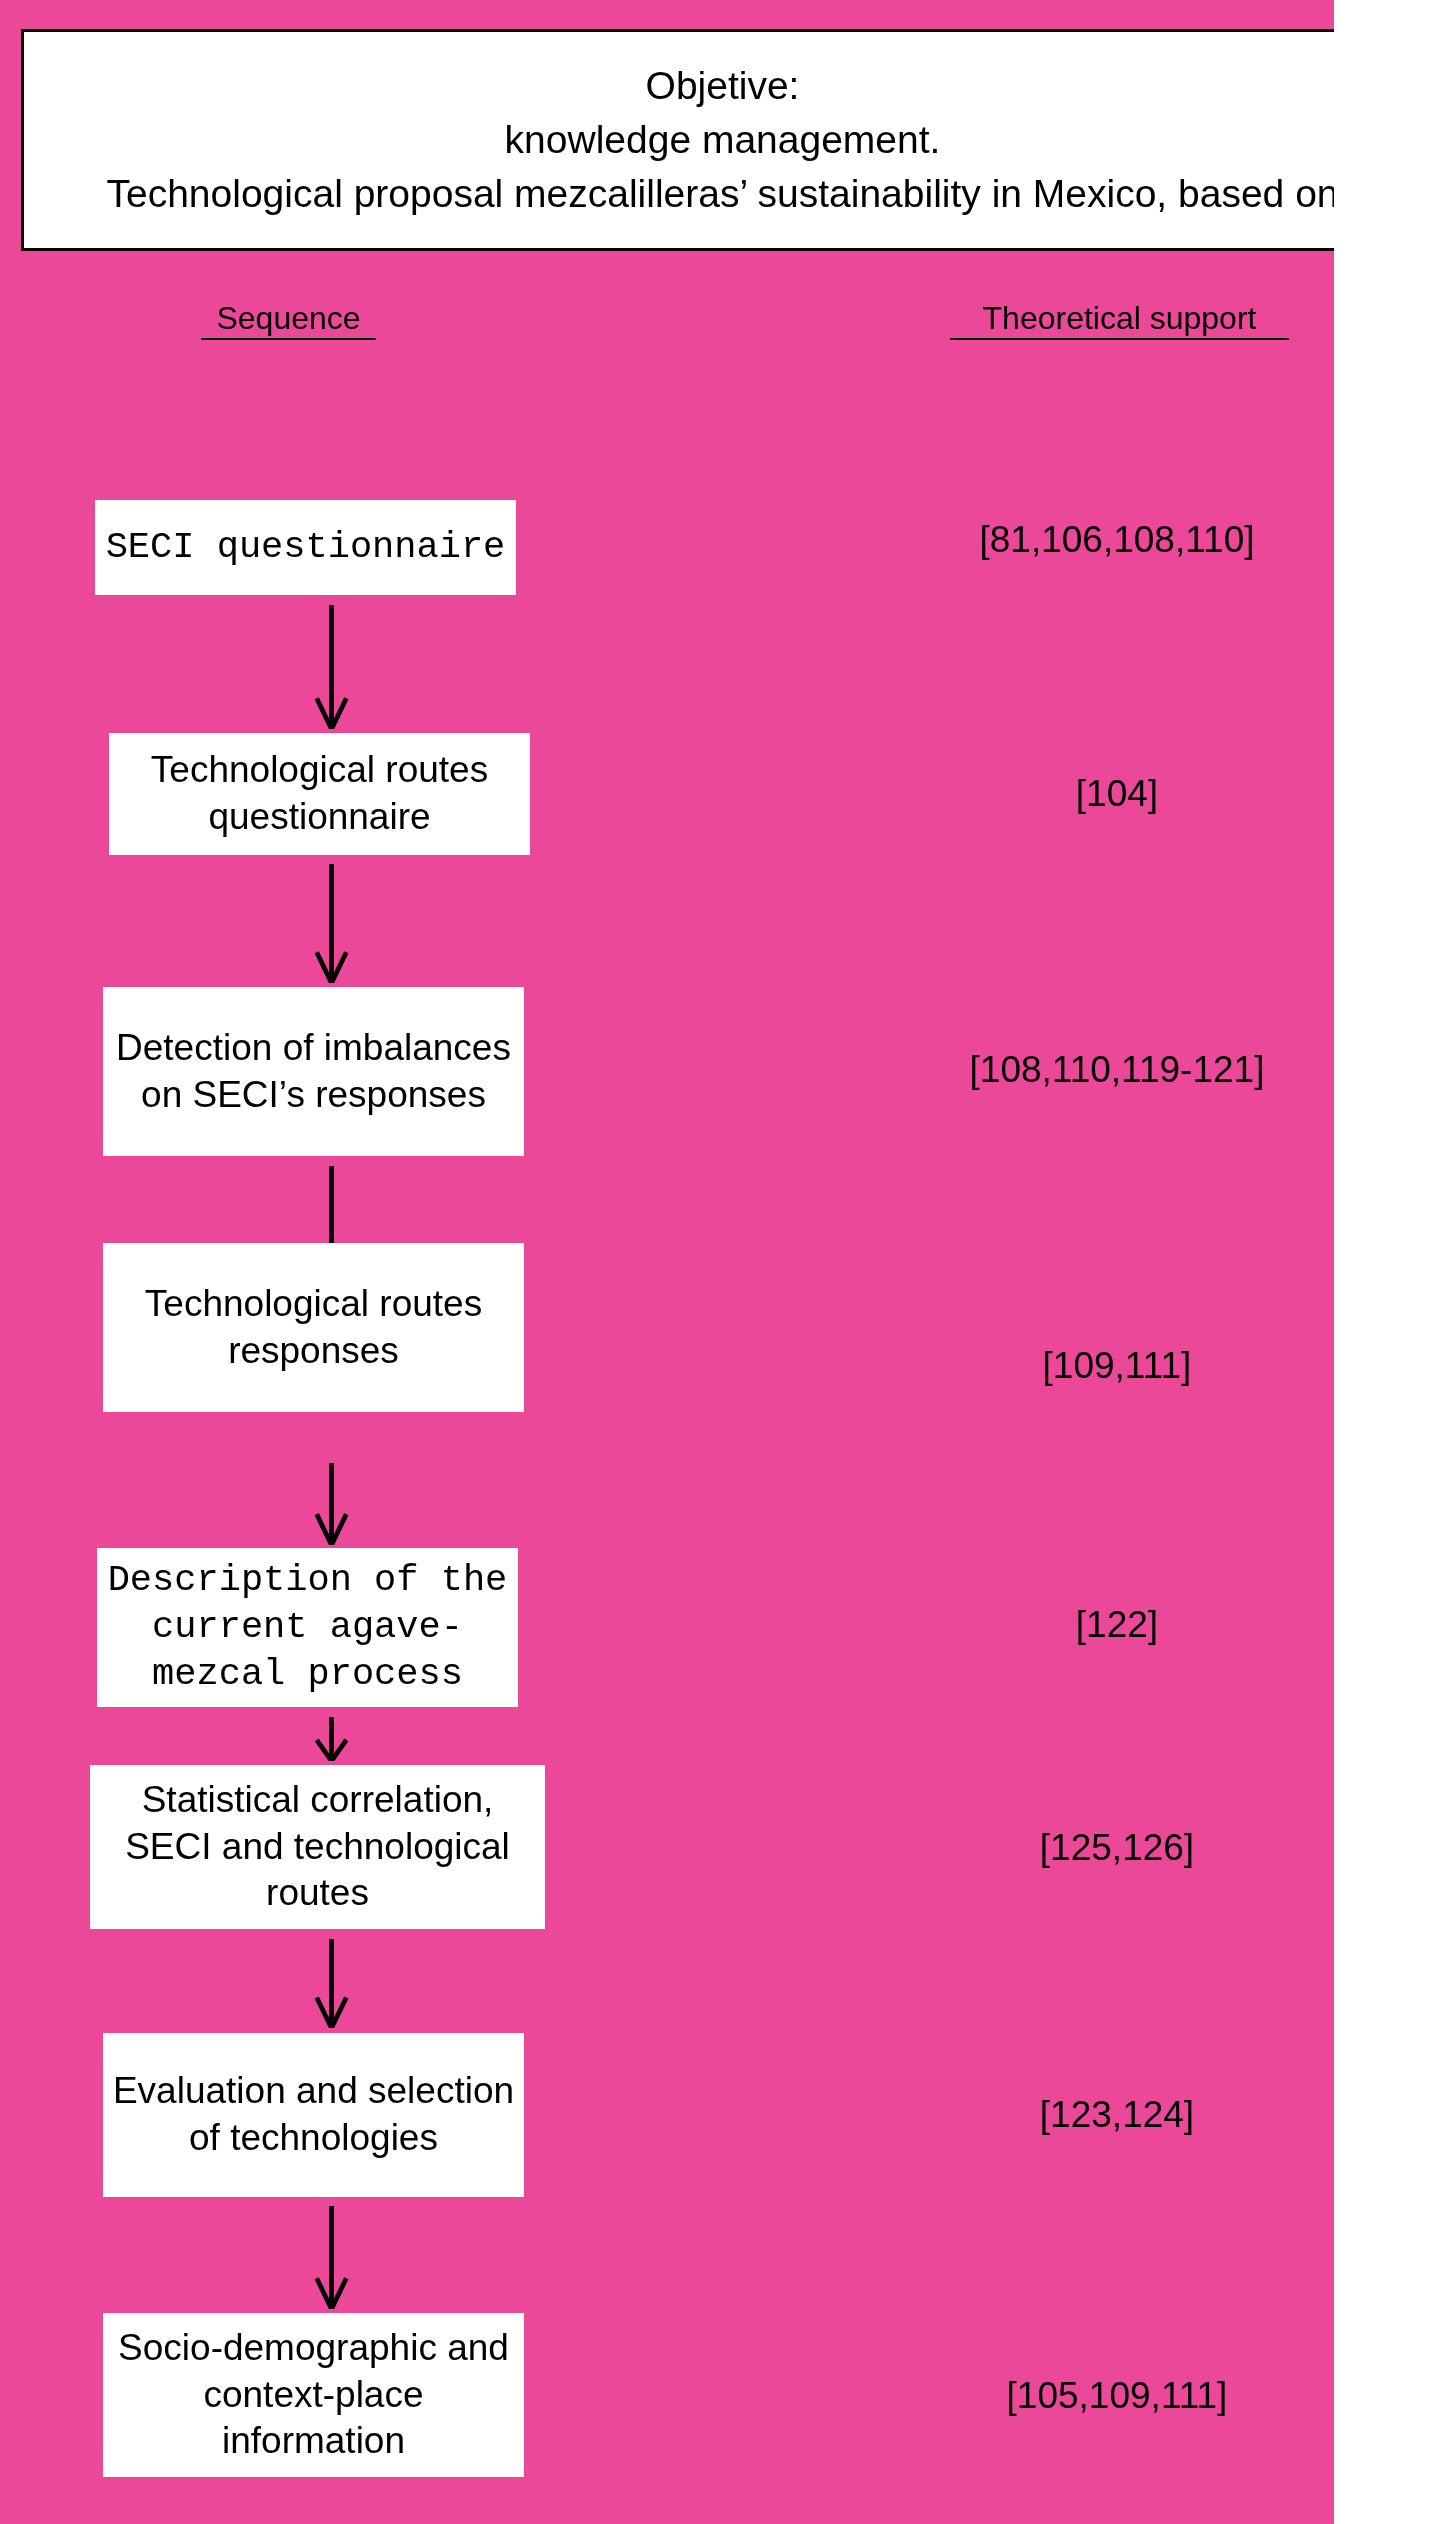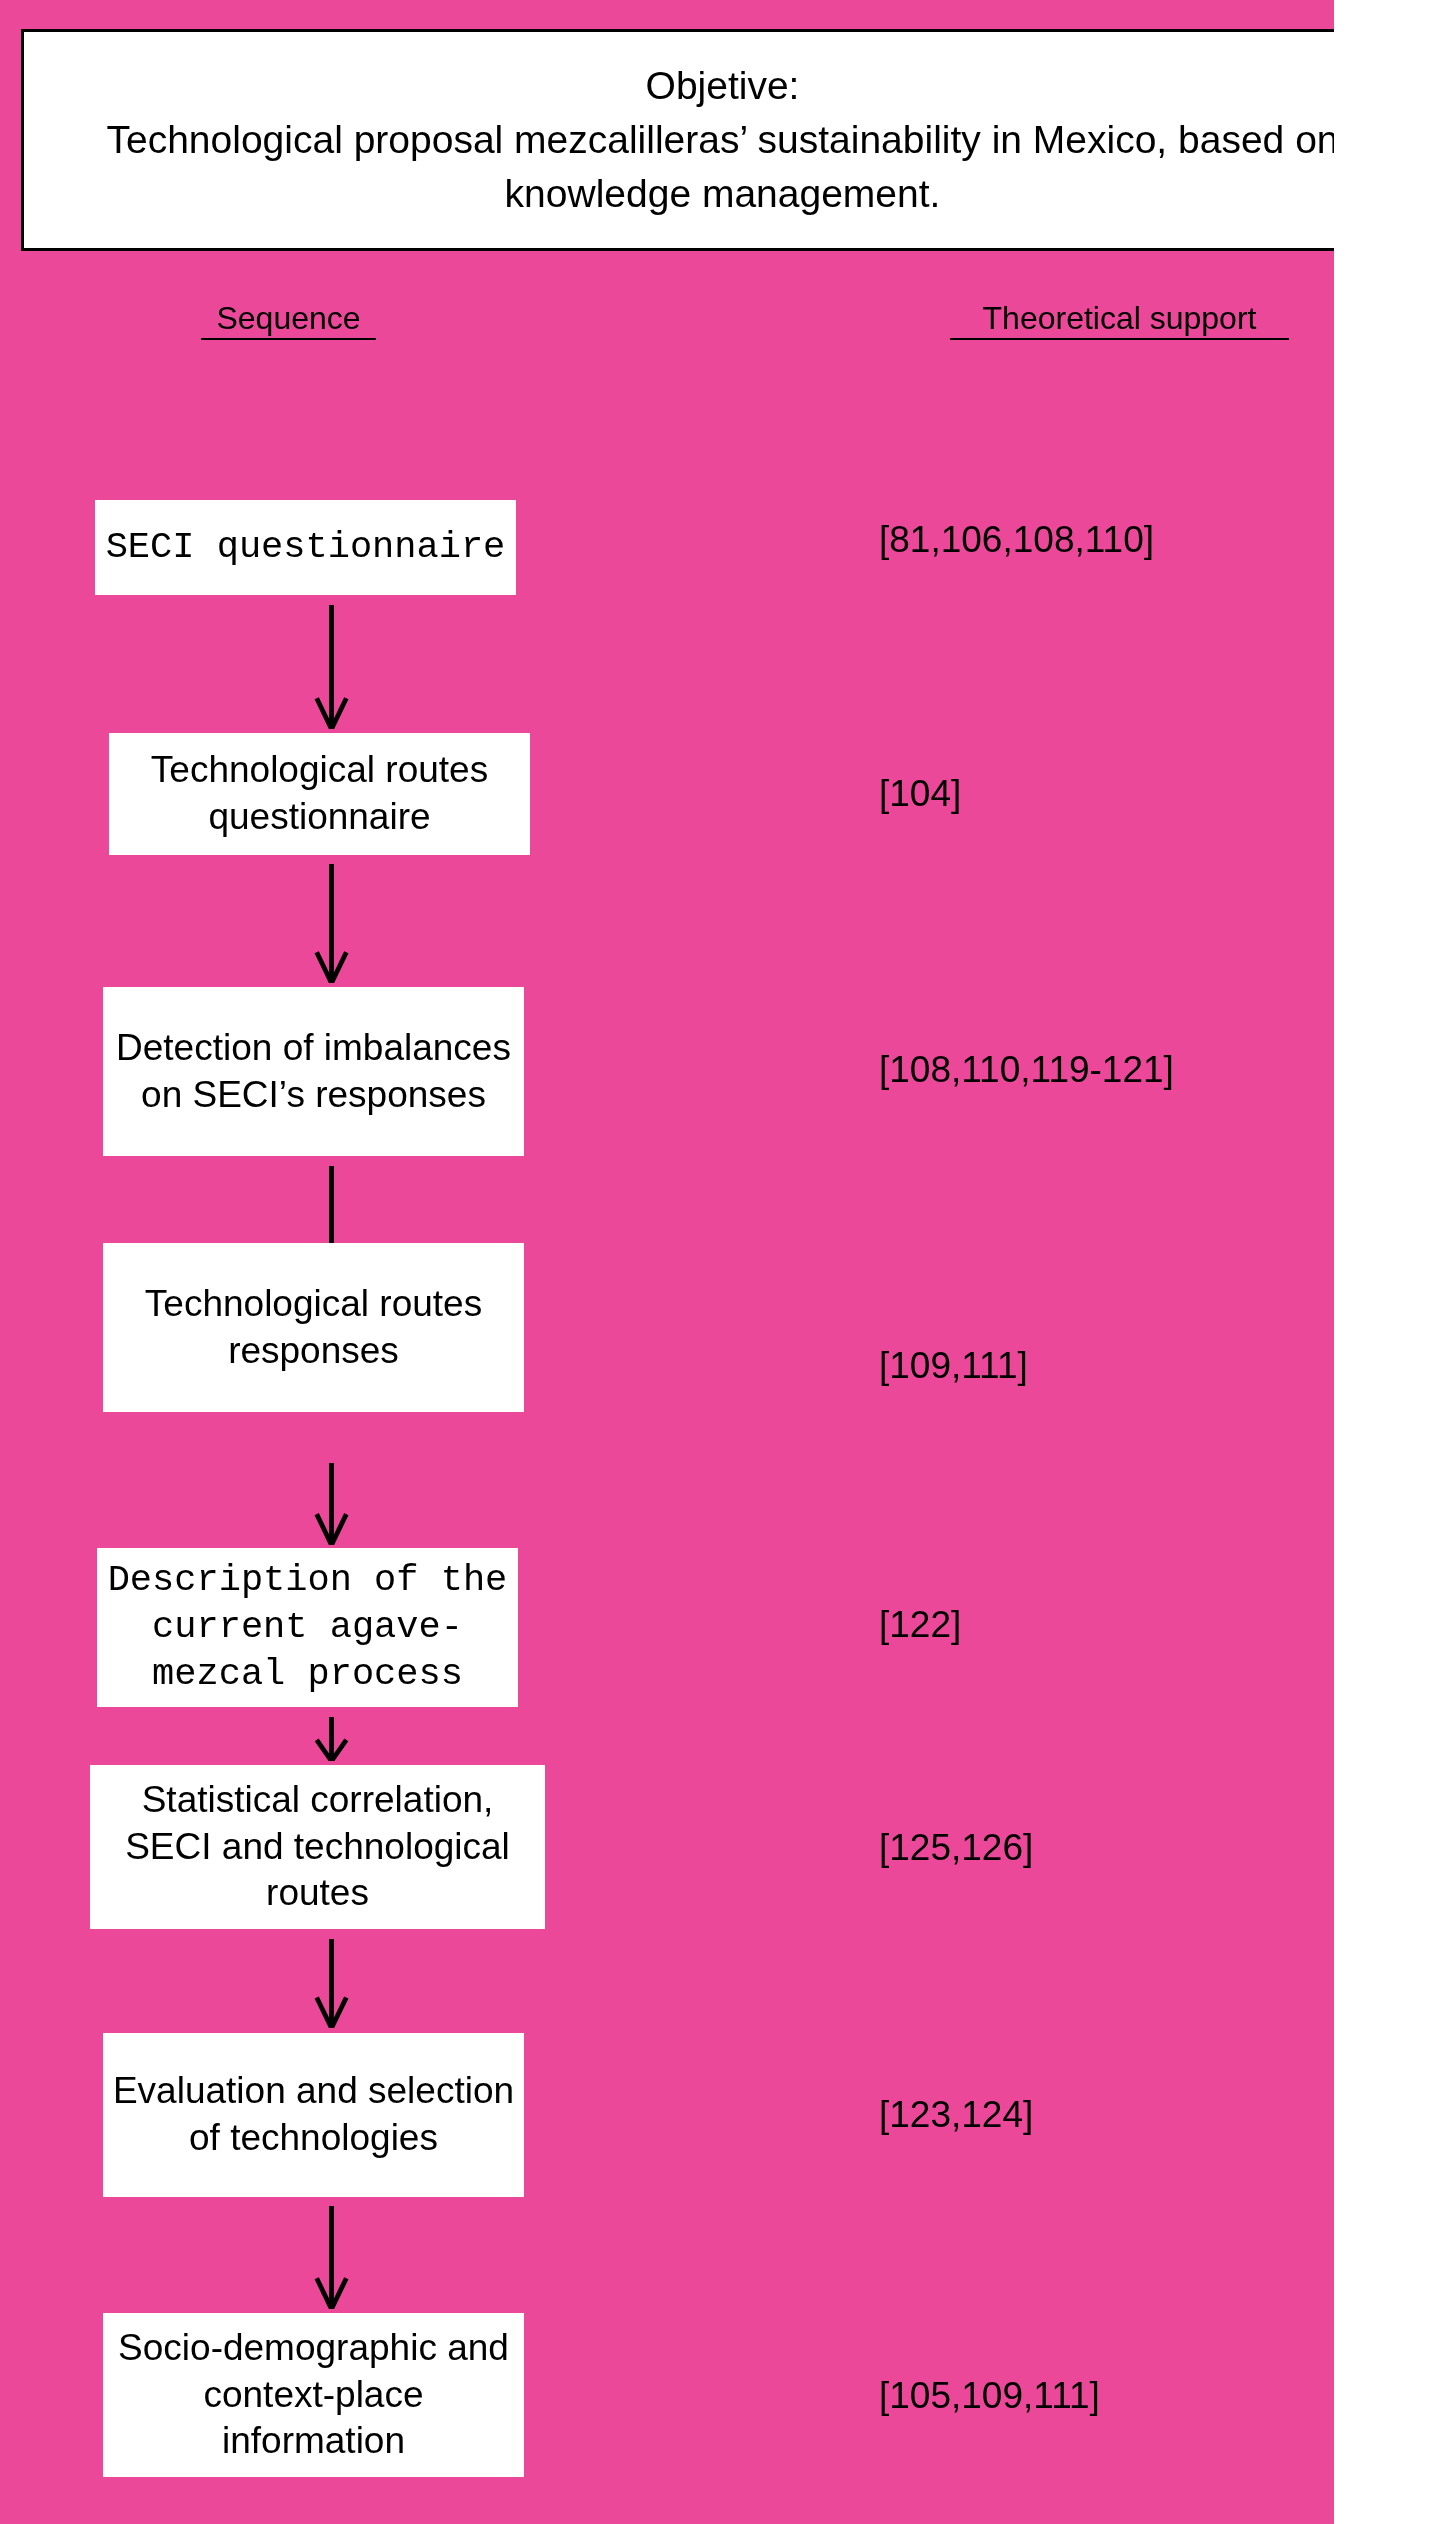--- a/index.html
+++ b/index.html
@@ -78,42 +78,43 @@
     line-height: 1.27;
     padding: 3.2px 5.3px;
   }
   .flow-box .label { display: block; width: 100%; }
 
   
   .ref-label {
     position: absolute;
     font-size: 37px;
     line-height: 1;
+    text-align: center;
     white-space: nowrap;
     width: 476px;
     left: 879px;
   }
 
   
   .arrow {
     position: absolute;
     left: 313px;
     width: 37px;
   }
   .arrow svg { display: block; width: 100%; height: 100%; }
 </style>
 </head>
 <body>
 
 <div id="page">
 
   <div class="objective-box">
     <div class="objective-line">Objetive:</div>
+    <div class="objective-line">knowledge management.</div>
     <div class="objective-line">Technological proposal mezcalilleras’ sustainability in Mexico, based on</div>
-    <div class="objective-line">knowledge management.</div>
   </div>
 
   <div class="col-header" id="header-sequence">Sequence</div>
   <div class="col-header" id="header-support">Theoretical support</div>
 
   <div id="flow-layer">
       <div class="flow-box" style="left: 95px; top: 500px; width: 421px; height: 95px; font-family: Liberation Mono, monospace;">
         <span class="label">SECI questionnaire</span>
       </div>
       <div class="ref-label" style="top: 521px;">[81,106,108,110]</div>

